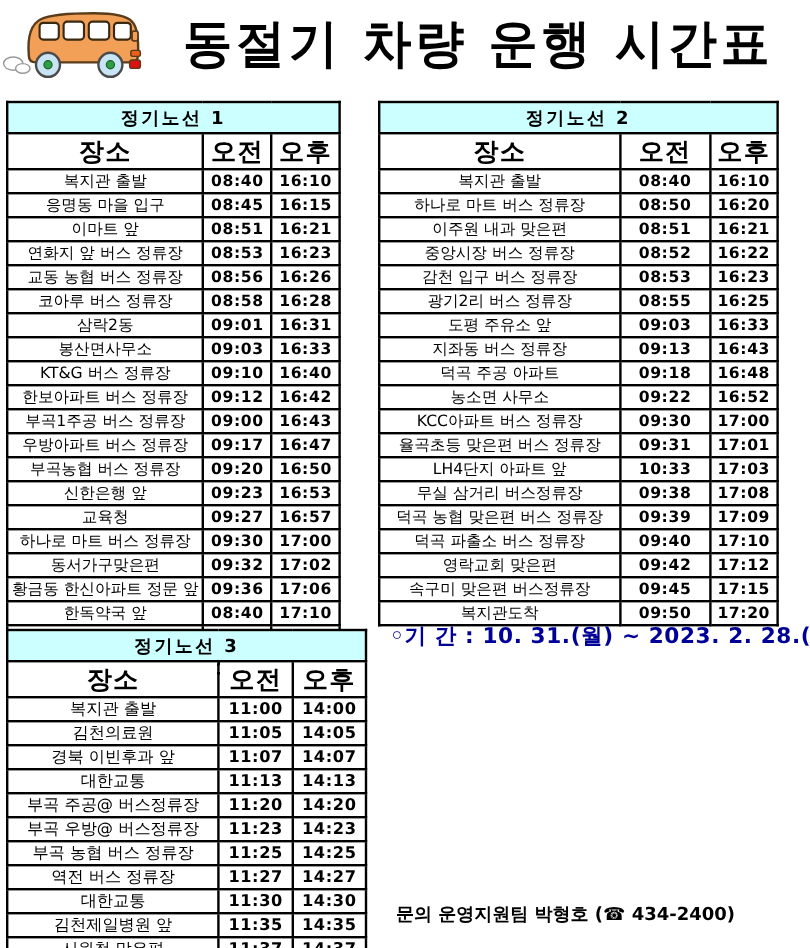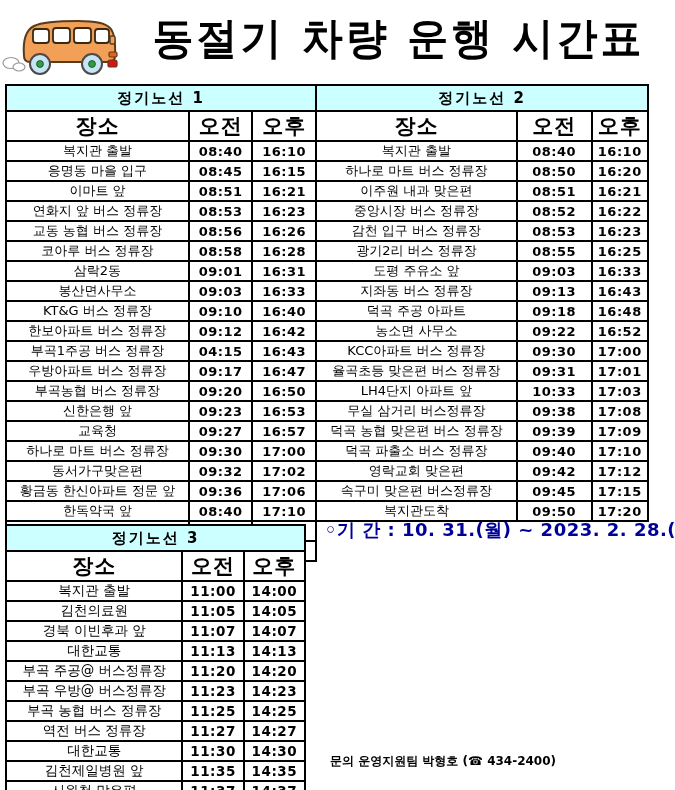--- a/index.html
+++ b/index.html
@@ -7,22 +7,22 @@
     width: 675px; height: 790px;
     background: #ffffff;
     font-family: "DejaVu Sans", "Liberation Sans", sans-serif;
     position: relative;
     overflow: hidden;
   }
   .page { position: relative; width: 675px; height: 790px; }
 
   
   .doc-header {
-    position: absolute; left: 0; top: 12px; width: 675px; height: 72px;
-    display: flex; 
+    position: absolute; left: 0; top: 0; width: 675px; height: 72px;
+    display: flex; align-items: center;
   }
   .bus-wrap { width: 122px; height: 68px; flex: 0 0 auto; }
   .doc-title {
     flex: 1;
     font-size: 41px; font-weight: 900; color: #000;
     letter-spacing: 3px; white-space: nowrap;
     text-align: center;
     transform: scaleY(1.05);
   }
 
@@ -43,21 +43,21 @@
   th.table-title {
     background: #CCFFFF;
     font-size: 15px; font-weight: 800;
     height: 26px; letter-spacing: 2px;
   }
   tr.col-headers th {
     background: #fff;
     font-size: 21px; font-weight: 800;
     height: 23px; letter-spacing: 1px;
   }
-  #table1 { left: 5px;  top: 84px;  width: 312px; }
+  #table1 { left: 5px;  top: 84px;  width: 279px; }
   #table2 { left: 315px; top: 84px; width: 334px; }
   #table3 { left: 5px;  top: 524px; width: 301px; }
 
   #table1 td, #table2 td { font-size: 13px; height: 17px; }
   #table3 td { font-size: 13.5px; height: 19px; }
   td.place { font-weight: 400; }
   td.time  { font-weight: 600; letter-spacing: 0.5px; }
 
   col.c-place { width: 59%; }
   col.c-am    { width: 20.5%; }
@@ -70,21 +70,21 @@
   .period-note {
     position: absolute; left: 325px; top: 518px; width: 348px;
     color: #000099;
     font-size: 18px; font-weight: 800;
     letter-spacing: 0.5px;
     white-space: nowrap;
   }
   .contact-note {
     position: absolute; left: 330px; top: 753px; width: 340px;
     color: #000;
-    font-size: 12px; font-weight: 600;
+    font-size: 15px; font-weight: 600;
     white-space: nowrap;
   }
 </style>
 </head>
 <body>
 
 <div class="page">
 
   <div class="doc-header">
     <div class="bus-wrap">
@@ -175,21 +175,21 @@
           <td class="time">09:10</td>
           <td class="time">16:40</td>
         </tr>
         <tr>
           <td class="place">한보아파트 버스 정류장</td>
           <td class="time">09:12</td>
           <td class="time">16:42</td>
         </tr>
         <tr>
           <td class="place">부곡1주공 버스 정류장</td>
-          <td class="time">04:15</td>
+          <td class="time">09:00</td>
           <td class="time">16:43</td>
         </tr>
         <tr>
           <td class="place">우방아파트 버스 정류장</td>
           <td class="time">09:17</td>
           <td class="time">16:47</td>
         </tr>
         <tr>
           <td class="place">부곡농협 버스 정류장</td>
           <td class="time">09:20</td>

